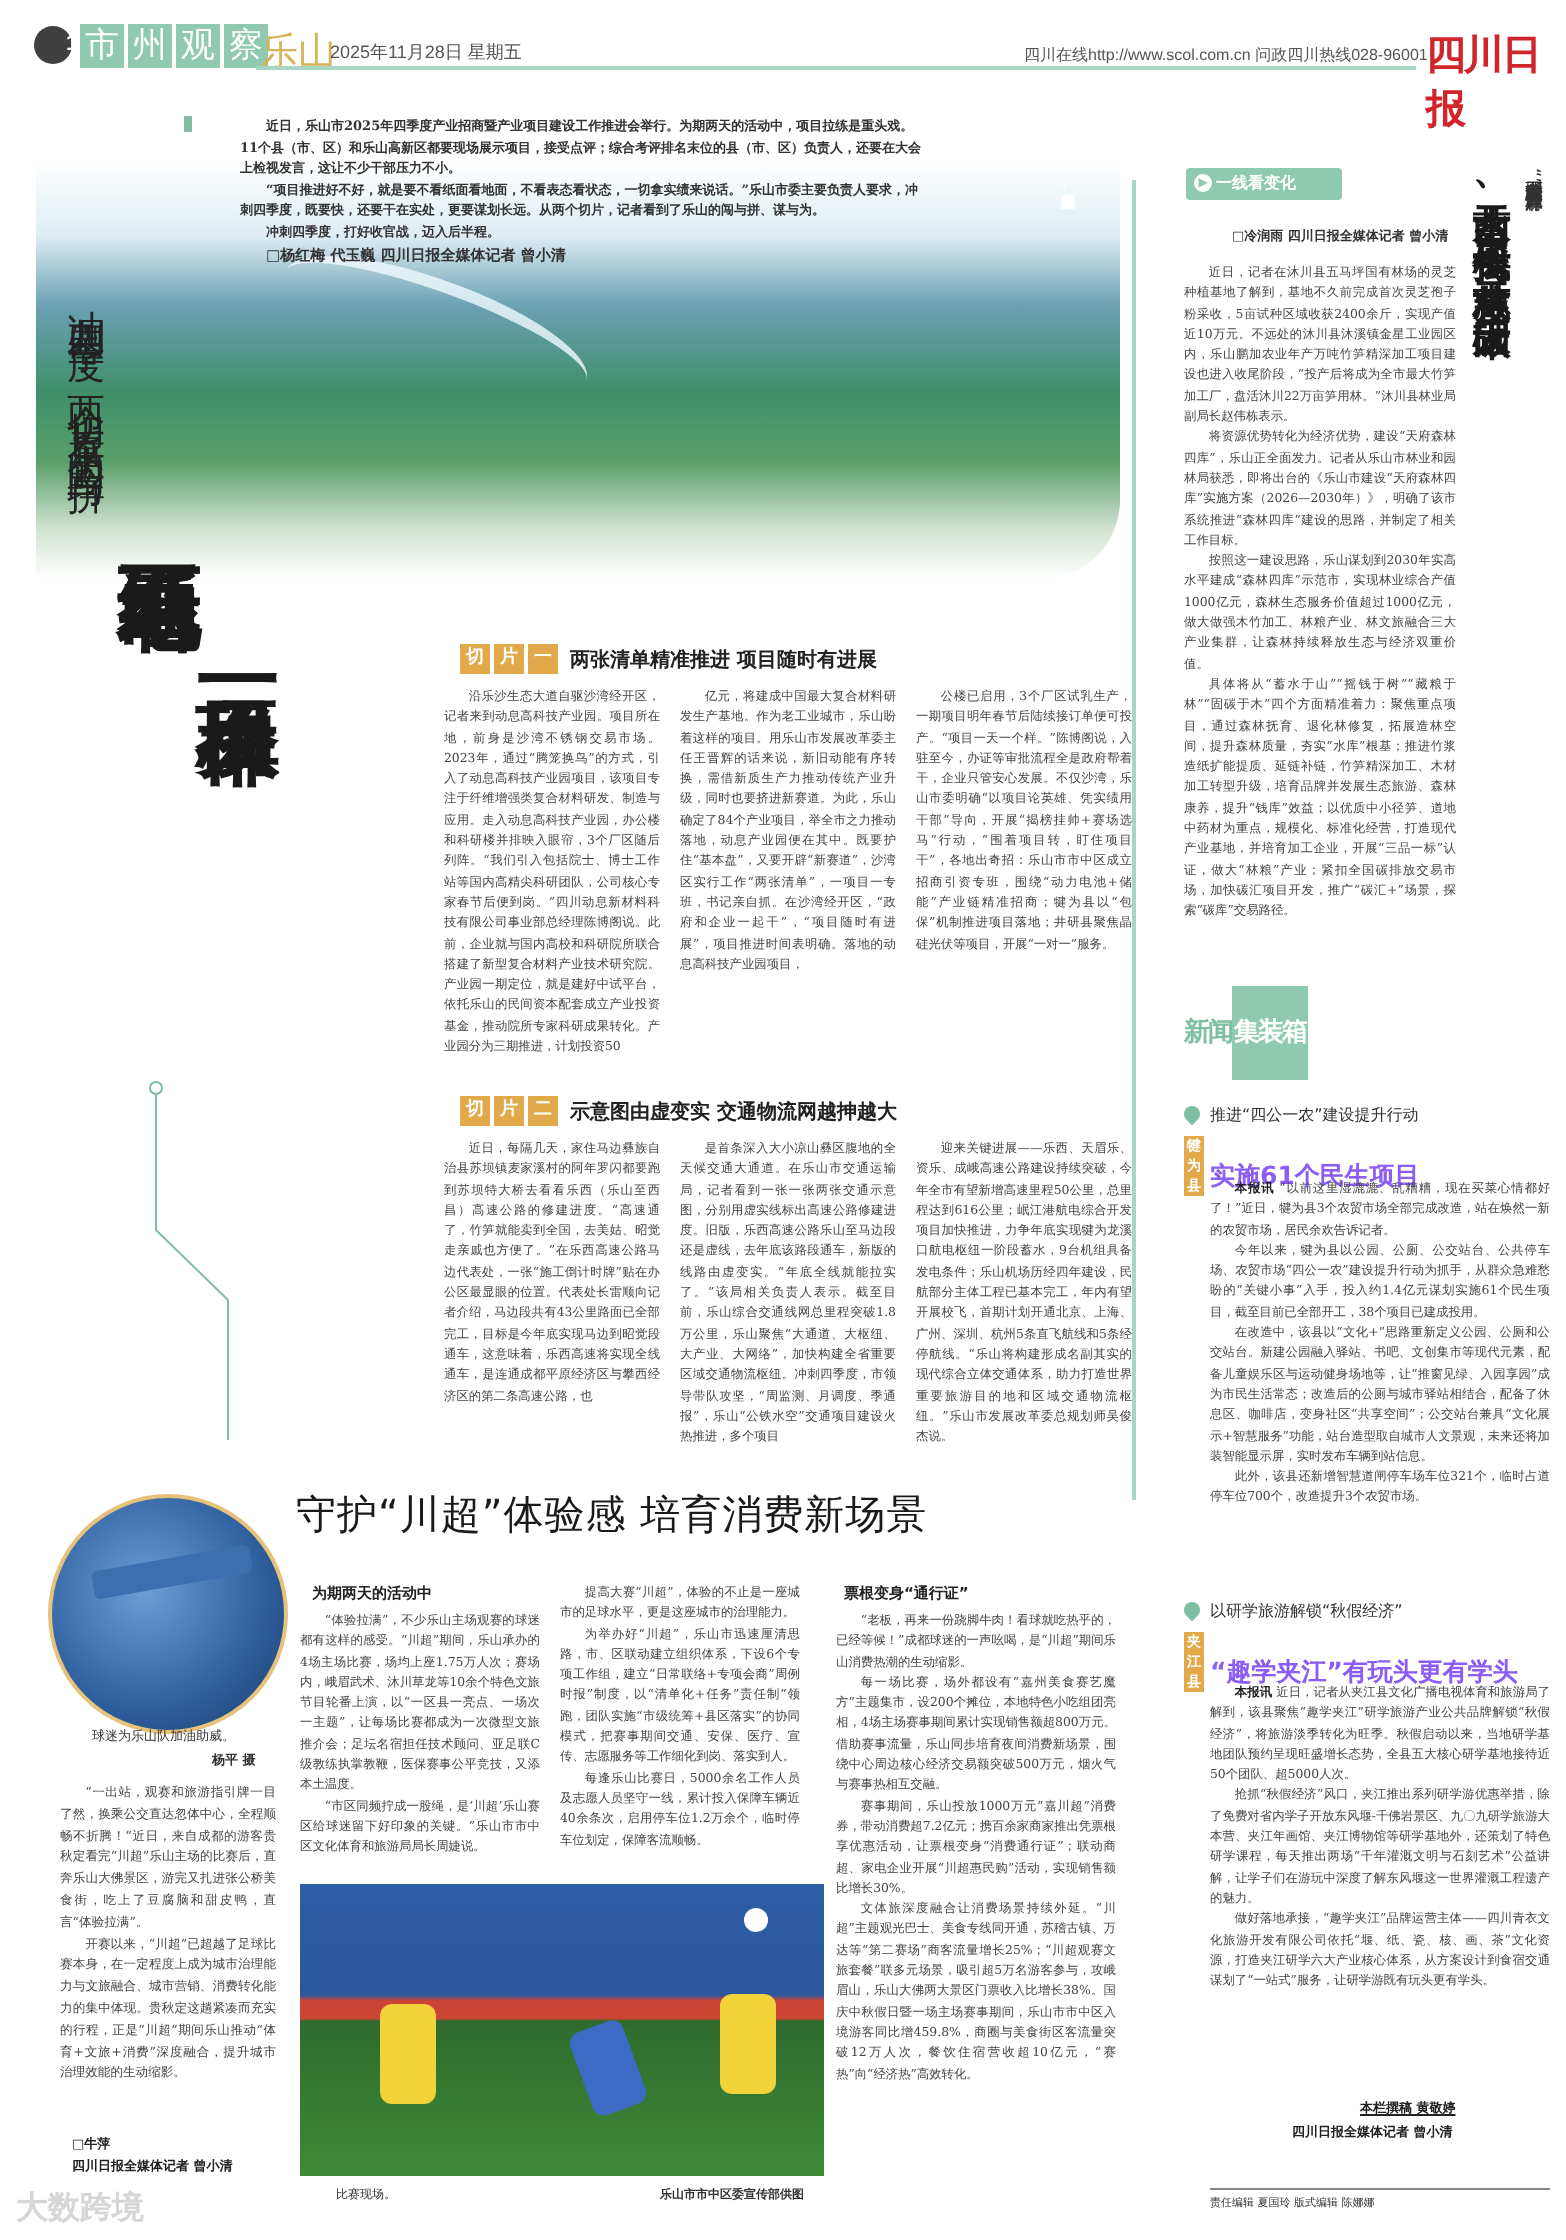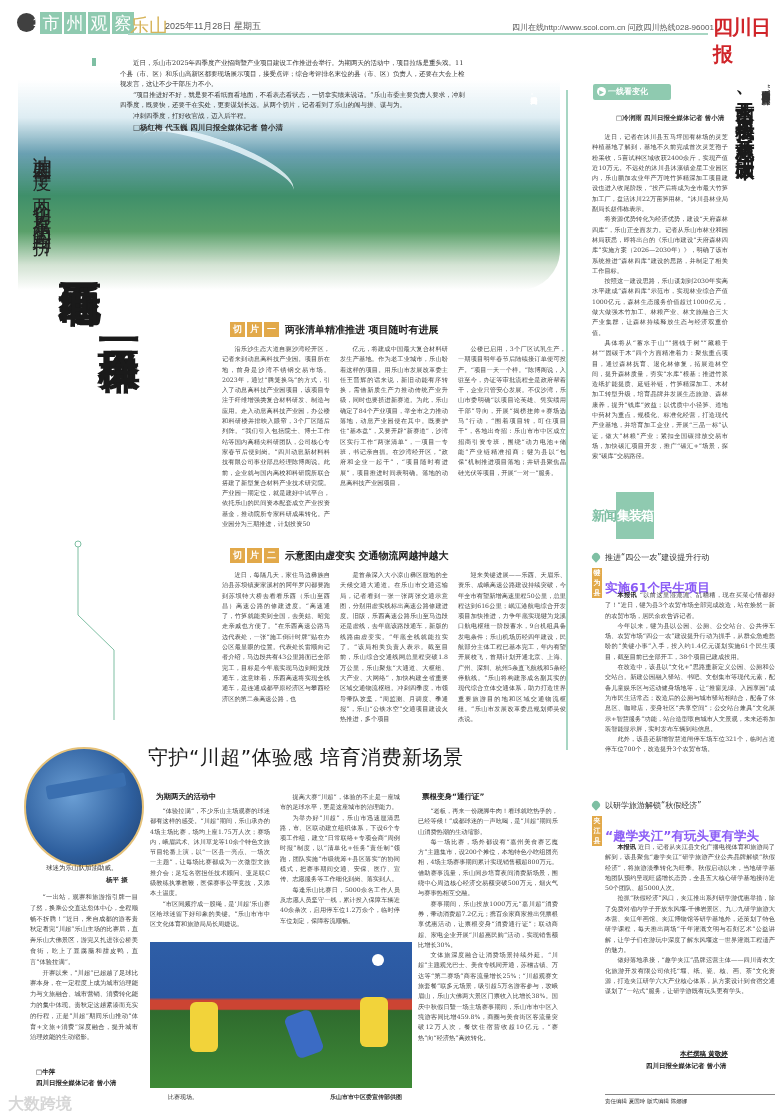--- a/index.html
+++ b/index.html
@@ -12,21 +12,21 @@
   .section-tiles { position: absolute; left: 40px; top: 12px; display: flex; gap: 2px; }
   .section-tiles span { width: 22px; height: 22px; background: #8fcab0; color: #fff; font: 17px "DejaVu Sans", sans-serif; text-align: center; line-height: 22px; }
   .region { position: absolute; left: 130px; top: 13px; color: #d7b45a; font: 19px "DejaVu Sans", sans-serif; }
   .date { position: absolute; left: 165px; top: 20px; font: 9px "Liberation Sans", sans-serif; color: #555; }
   .top-rule { position: absolute; left: 128px; top: 33px; width: 580px; height: 2px; background: #a7d6c3; }
   .site { position: absolute; left: 512px; top: 22px; font: 8px "Liberation Sans", sans-serif; color: #555; }
   .masthead { position: absolute; left: 713px; top: 14px; font: bold 20px "DejaVu Serif", serif; color: #d0252a; letter-spacing: -1px; }
 
   
   .lead { position: absolute; left: 120px; top: 58px; width: 345px; font-size: 6.5px; line-height: 10.5px; color: #333; }
-  .lead p { text-indent: 2em; }
+  .lead p { text-indent: 2em; font-weight: bold; }
   .byline { position: absolute; left: 133px; top: 123px; font: bold 7.5px "DejaVu Sans", sans-serif; color: #333; }
   .byline-bar { position: absolute; left: 92px; top: 58px; width: 4px; height: 8px; background: #7ebfa3; }
 
   
   .hero { position: absolute; left: 18px; top: 80px; width: 542px; height: 210px;
     background:
       radial-gradient(ellipse at 70% 20%, rgba(255,255,255,0.0), rgba(255,255,255,0) 60%),
       linear-gradient(180deg, rgba(255,255,255,1) 0%, rgba(200,225,235,0.6) 18%, rgba(90,150,170,0.9) 35%, #3f8f6a 55%, #5aa06a 72%, rgba(200,220,200,0.8) 88%, rgba(255,255,255,1) 100%);
     border-radius: 0 0 40px 0;
   }

